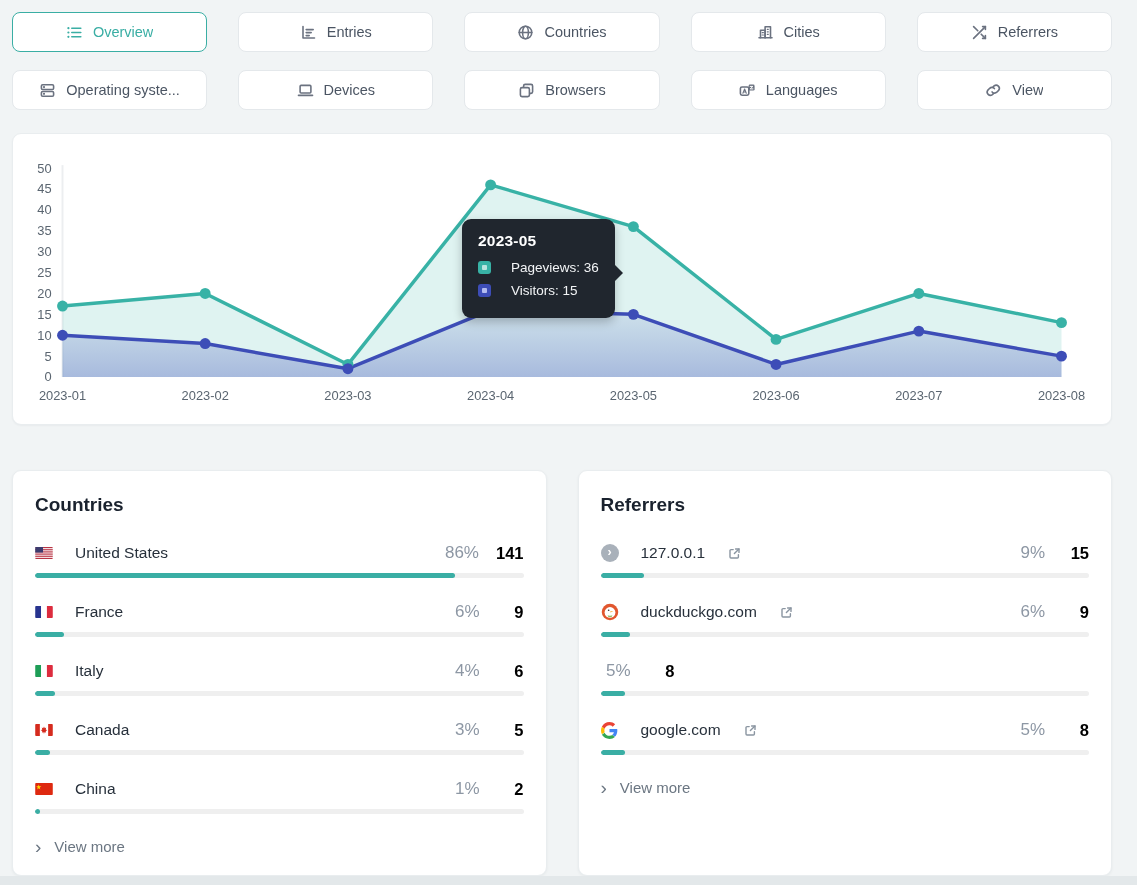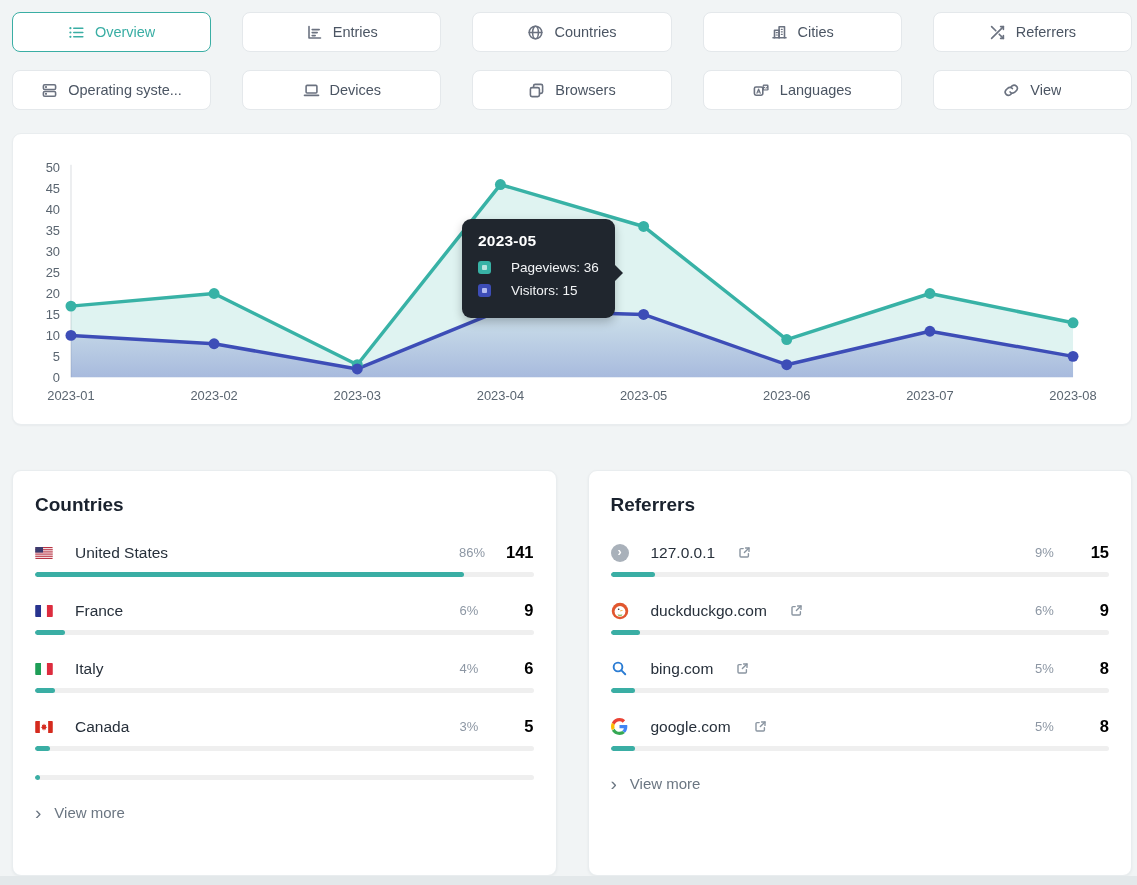--- a/index.html
+++ b/index.html
@@ -3,21 +3,21 @@
 <meta charset="utf-8">
 <style>
   * { box-sizing: border-box; }
   html,body { margin:0; padding:0; }
   body {
     width:1137px; height:885px; position:relative; overflow:hidden;
     background:#f1f4f5;
     font-family:"Liberation Sans", sans-serif;
     -webkit-font-smoothing:antialiased;
   }
-  .page { padding:12px 5px 0 12px; }
+  .page { padding:12px 25px 0 12px; }
 
   
   .nav { display:grid; grid-template-columns:repeat(5,1fr); gap:18px 31px; }
   .tab {
     height:40px; background:#ffffff; border:1px solid #e4e8eb; border-radius:8px;
     display:flex; align-items:center; justify-content:center; gap:10px;
     font-size:14.5px; color:#4b5563; cursor:pointer; padding:0 12px; overflow:hidden;
   }
   .tab.active { border:1.5px solid #3aaea4; color:#3aaea4; }
   .tab-icon { display:flex; color:#6b7280; flex:none; }
@@ -54,21 +54,21 @@
   .cards { display:grid; grid-template-columns:1fr 1fr; gap:31px; margin-top:45px; }
   .card {
     background:#fff; border:1px solid #e9edef; border-radius:9px;
     padding:21px 22px 16px; height:406px;
     box-shadow:0 1px 3px rgba(20,30,40,.05);
   }
   .card-title { font-size:19px; font-weight:700; color:#1a222e; margin:2px 0 27px; }
   .stat-row { margin-bottom:24px; }
   .stat-head { display:flex; align-items:center; margin-bottom:10px; }
   .stat-label { display:flex; align-items:center; gap:22px; font-size:15.5px; color:#27303b; flex:1; min-width:0; }
-  .stat-pct { font-size:13px; color:#8d97a4; margin-right:17px; min-width:30px; text-align:left; flex:none; }
+  .stat-pct { font-size:17px; color:#8d97a4; margin-right:17px; min-width:30px; text-align:right; flex:none; }
   .stat-count { font-size:16.5px; font-weight:700; color:#000000; min-width:27px; text-align:right; flex:none; }
   .bar-track { height:5px; background:#efefef; border-radius:3px; overflow:hidden; }
   .bar-fill { height:100%; background:#3aaea4; border-radius:3px; }
   .flag { width:18px; height:12px; display:block; flex:none; border-radius:1px; }
   .ref-ico { width:18px; height:18px; display:flex; align-items:center; justify-content:center; flex:none; }
   .ref-circle { width:18px; height:18px; border-radius:50%; background:#a9b1ba; color:#fff;
     display:grid; place-items:center; font-size:12.5px; font-weight:700; line-height:1; padding-bottom:1px; }
   .ext { display:flex; margin-left:1px; flex:none; cursor:pointer; }
   .view-more { display:flex; align-items:center; gap:13px; color:#6b7682; font-size:15px; margin-top:6px; cursor:pointer; }
   .chev { font-size:19px; line-height:14px; color:#6b7682; }
@@ -332,20 +332,33 @@
                 <span>Canada</span>
               </div>
               <span class="stat-pct">3%</span>
               <span class="stat-count">5</span>
             </div>
             <div class="bar-track">
               <div class="bar-fill" style="width: 3%;"></div>
             </div>
           </div>
           <div class="stat-row">
+            <div class="stat-head">
+              <div class="stat-label">
+                <span style="display: flex;">
+                  <svg class="flag" viewBox="0 0 19 13">
+                    <rect width="19" height="13" fill="#de2910"></rect>
+                    <path fill="#ffde00" d="M3.8 1.6l.7 2 2.1.05-1.7 1.3.6 2-1.7-1.2-1.7 1.2.6-2-1.7-1.3 2.1-.05z"></path>
+                  </svg>
+                </span>
+                <span>China</span>
+              </div>
+              <span class="stat-pct">1%</span>
+              <span class="stat-count">2</span>
+            </div>
             <div class="bar-track">
               <div class="bar-fill" style="width: 1%;"></div>
             </div>
           </div>
         </div>
       <div class="view-more">
         <span class="chev">›</span>
         <span>View more</span>
       </div>
     </div>
@@ -397,36 +410,20 @@
               </div>
               <span class="stat-pct">6%</span>
               <span class="stat-count">9</span>
             </div>
             <div class="bar-track">
               <div class="bar-fill" style="width: 6%;"></div>
             </div>
           </div>
           <div class="stat-row">
             <div class="stat-head">
-              <div class="stat-label">
-                <span class="ref-ico">
-                  <svg width="17" height="17" viewBox="0 0 16 16" fill="none" stroke="#2b7cd3" stroke-width="1.8" stroke-linecap="round">
-                    <circle cx="6.6" cy="6.6" r="4.1"></circle>
-                    <line x1="9.8" y1="9.8" x2="13.4" y2="13.4"></line>
-                  </svg>
-                </span>
-                <span>bing.com</span>
-                <span class="ext">
-                  <svg width="13" height="13" viewBox="0 0 13 13" fill="none" stroke="#8a95a1" stroke-width="1.4" stroke-linecap="round" stroke-linejoin="round">
-                    <path d="M5.2 2.6H3a1 1 0 0 0-1 1V10a1 1 0 0 0 1 1h6.4a1 1 0 0 0 1-1V7.8"></path>
-                    <path d="M7.6 2h3.4v3.4"></path>
-                    <path d="M6.4 6.6 11 2"></path>
-                  </svg>
-                </span>
-              </div>
               <span class="stat-pct">5%</span>
               <span class="stat-count">8</span>
             </div>
             <div class="bar-track">
               <div class="bar-fill" style="width: 5%;"></div>
             </div>
           </div>
           <div class="stat-row">
             <div class="stat-head">
               <div class="stat-label">

